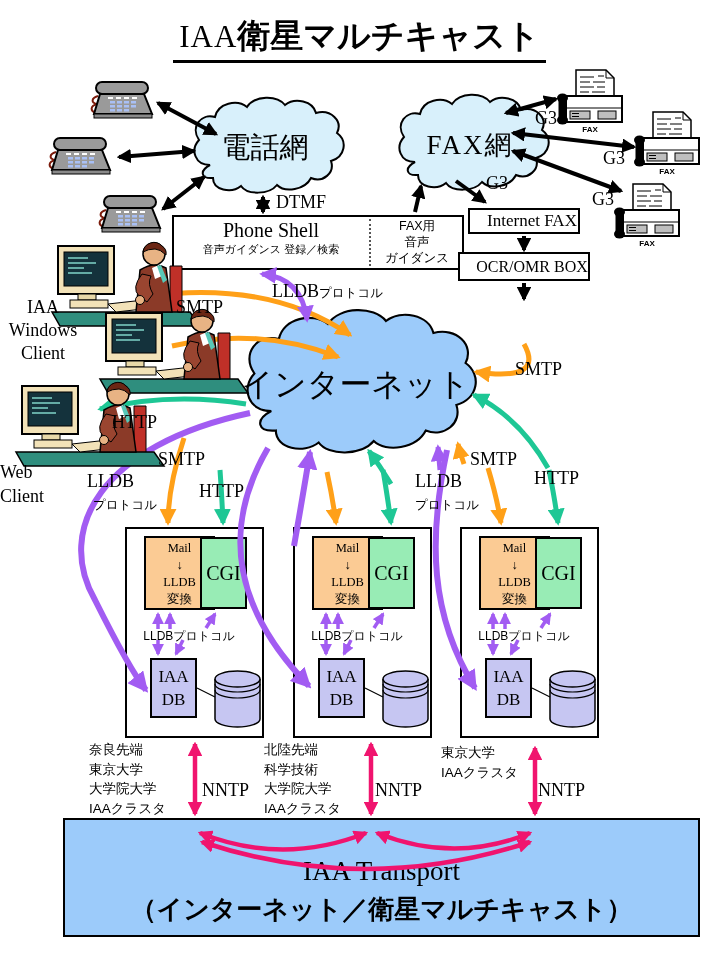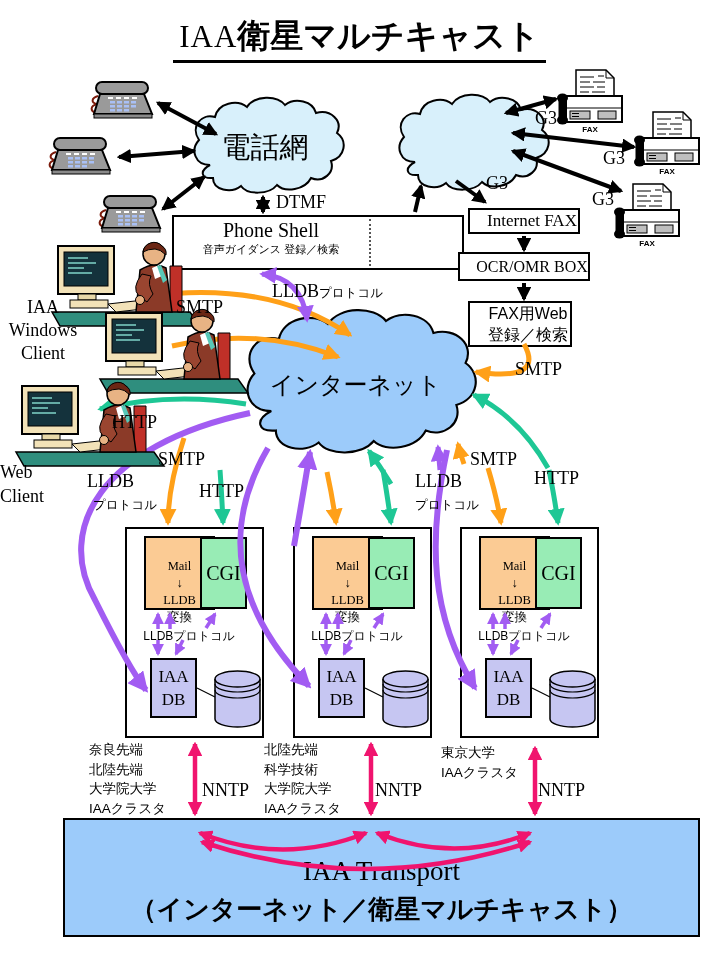--- a/index.html
+++ b/index.html
@@ -24,21 +24,21 @@
   #psLeft{position:absolute;left:0;top:0;width:194px;height:100%;text-align:center;}
   #psTitle{font-size:20px;margin-top:2px;}
   #psSub{font-size:11px;font-family:"Liberation Sans","DejaVu Sans",sans-serif;}
   #psDiv{position:absolute;left:195px;top:2px;bottom:2px;border-left:2px dotted #555;}
   #psRight{position:absolute;left:198px;right:0;top:1px;font-size:12.5px;line-height:16px;
            text-align:center;font-family:"Liberation Sans","DejaVu Sans",sans-serif;}
   
   .cluster{position:absolute;top:527px;width:139px;height:211px;background:#fff;border:2px solid #000;box-sizing:border-box;z-index:0;}
   .c1{left:125px;} .c2{left:293px;} .c3{left:460px;}
   .mailbox{position:absolute;left:17px;top:7px;width:71px;height:74px;background:#FBCB94;border:2px solid #000;
-           font-size:12.5px;line-height:17px;text-align:center;padding-top:20px;box-sizing:border-box;}
+           font-size:12.5px;line-height:17px;text-align:center;padding-top:2px;box-sizing:border-box;}
   .cgibox{position:absolute;left:73px;top:8px;width:47px;height:72px;background:#98ECB5;border:2px solid #000;
           font-size:20px;display:flex;align-items:center;justify-content:center;box-sizing:border-box;}
   .lldblbl{position:absolute;left:6px;top:99px;width:112px;text-align:center;font-size:12px;
            font-family:"Liberation Sans","DejaVu Sans",sans-serif;}
   .dbbox{position:absolute;left:23px;top:129px;width:47px;height:60px;background:#C6C6F2;border:2px solid #000;
          font-size:17px;line-height:23px;text-align:center;padding-top:5px;box-sizing:border-box;}
   .site{position:absolute;z-index:2;font-size:13.5px;line-height:19.5px;white-space:pre-line;
         font-family:"Liberation Sans","DejaVu Sans",sans-serif;}
   
   #bar{left:63px;top:818px;width:637px;height:119px;background:#9CCBFA;}
@@ -51,26 +51,27 @@
 <body>
 
 <div id="stage">
 
   <div class="box" id="phoneShell">
     <div id="psLeft">
       <div id="psTitle">Phone Shell</div>
       <div id="psSub">音声ガイダンス 登録／検索</div>
     </div>
     <div id="psDiv"></div>
+    <div id="psRight" class="pre">FAX用
+音声
+ガイダンス</div>
   </div>
 
   <div class="box flexc" style="left:468px;top:208px;width:112px;height:26px;font-size:17px;">Internet FAX</div>
   <div class="box flexc" style="left:458px;top:252px;width:132px;height:29px;font-size:16px;">OCR/OMR BOX</div>
-  <div class="box flexc pre jp" style="left:468px;top:301px;width:104px;height:46px;font-size:16px;line-height:21px;">FAX用Web
-登録／検索</div>
 
   <div class="cluster c1">
     <div class="mailbox pre">Mail
 ↓
 LLDB
 変換</div>
     <div class="cgibox">CGI</div>
     <div class="lldblbl">LLDBプロトコル</div>
     <div class="dbbox pre">IAA
 DB</div>
@@ -271,21 +272,22 @@
     <use href="#personPC" transform="translate(52,236)"></use>
     <use href="#personPC" transform="translate(100,303)"></use>
     <use href="#personPC" transform="translate(16,376)"></use>
   </svg>
 
   <div class="abs z2" id="title">
     <span class="under"><span class="pfx">IAA</span><span class="main">衛星マルチキャスト</span></span>
   </div>
 
   <div class="cloudtxt jp" style="left:185px;top:95px;width:160px;height:105px;font-size:29px;">電話網</div>
-  <div class="cloudtxt jp" style="left:233px;top:306px;width:245px;height:157px;font-size:24px;">インターネット</div>
+  <div class="cloudtxt" style="left:390px;top:92px;width:160px;height:105px;font-size:27px;letter-spacing:2px;">FAX網</div>
+  <div class="cloudtxt jp" style="left:233px;top:306px;width:245px;height:157px;font-size:32px;">インターネット</div>
 
   <div class="lbl" style="left:276px;top:192px;">DTMF</div>
   <div class="lbl" style="left:535px;top:108px;">G3</div>
   <div class="lbl" style="left:603px;top:148px;">G3</div>
   <div class="lbl" style="left:592px;top:189px;">G3</div>
   <div class="lbl" style="left:486px;top:173px;">G3</div>
 
   <div class="lbl" style="left:176px;top:297px;">SMTP</div>
   <div class="lbl" style="left:272px;top:281px;">
     <span>LLDB</span><span class="jp sm">プロトコル</span>
@@ -303,21 +305,21 @@
   <div class="lbl" style="left:87px;top:471px;">LLDB</div>
   <div class="lbl jp sm" style="left:93px;top:497px;">プロトコル</div>
   <div class="lbl" style="left:199px;top:481px;">HTTP</div>
 
   <div class="lbl" style="left:470px;top:449px;">SMTP</div>
   <div class="lbl" style="left:415px;top:471px;">LLDB</div>
   <div class="lbl jp sm" style="left:415px;top:497px;">プロトコル</div>
   <div class="lbl" style="left:534px;top:468px;">HTTP</div>
 
   <div class="site" style="left:89px;top:740px;">奈良先端
-北陸先端
+東京大学
 大学院大学
 IAAクラスタ</div>
   <div class="site" style="left:264px;top:740px;">北陸先端
 科学技術
 大学院大学
 IAAクラスタ</div>
   <div class="site" style="left:441px;top:743px;">東京大学
 IAAクラスタ</div>
 
   <div class="lbl" style="left:202px;top:780px;">NNTP</div>

